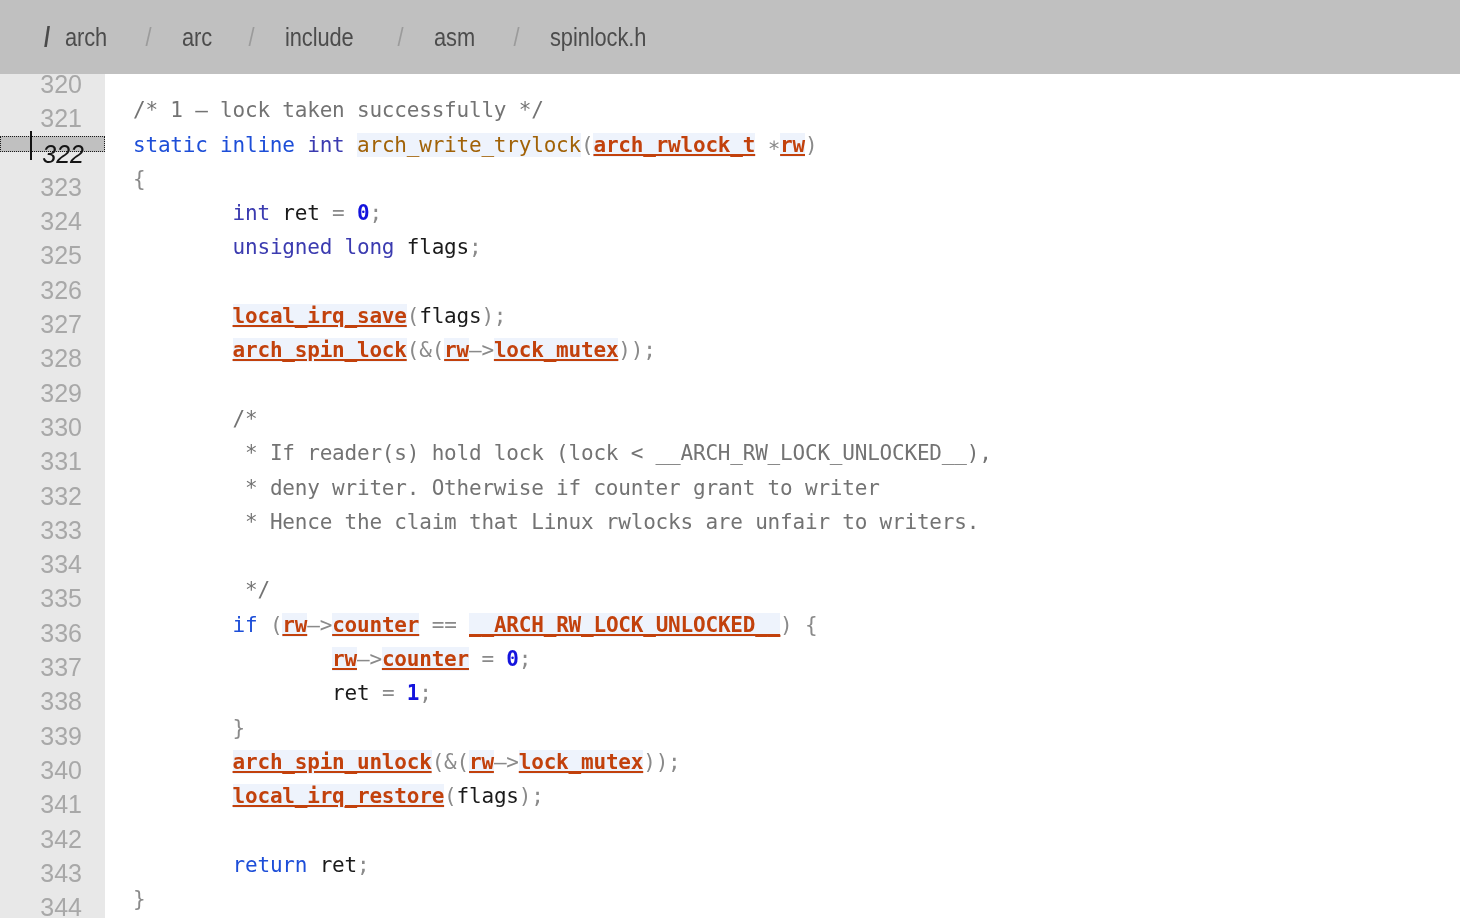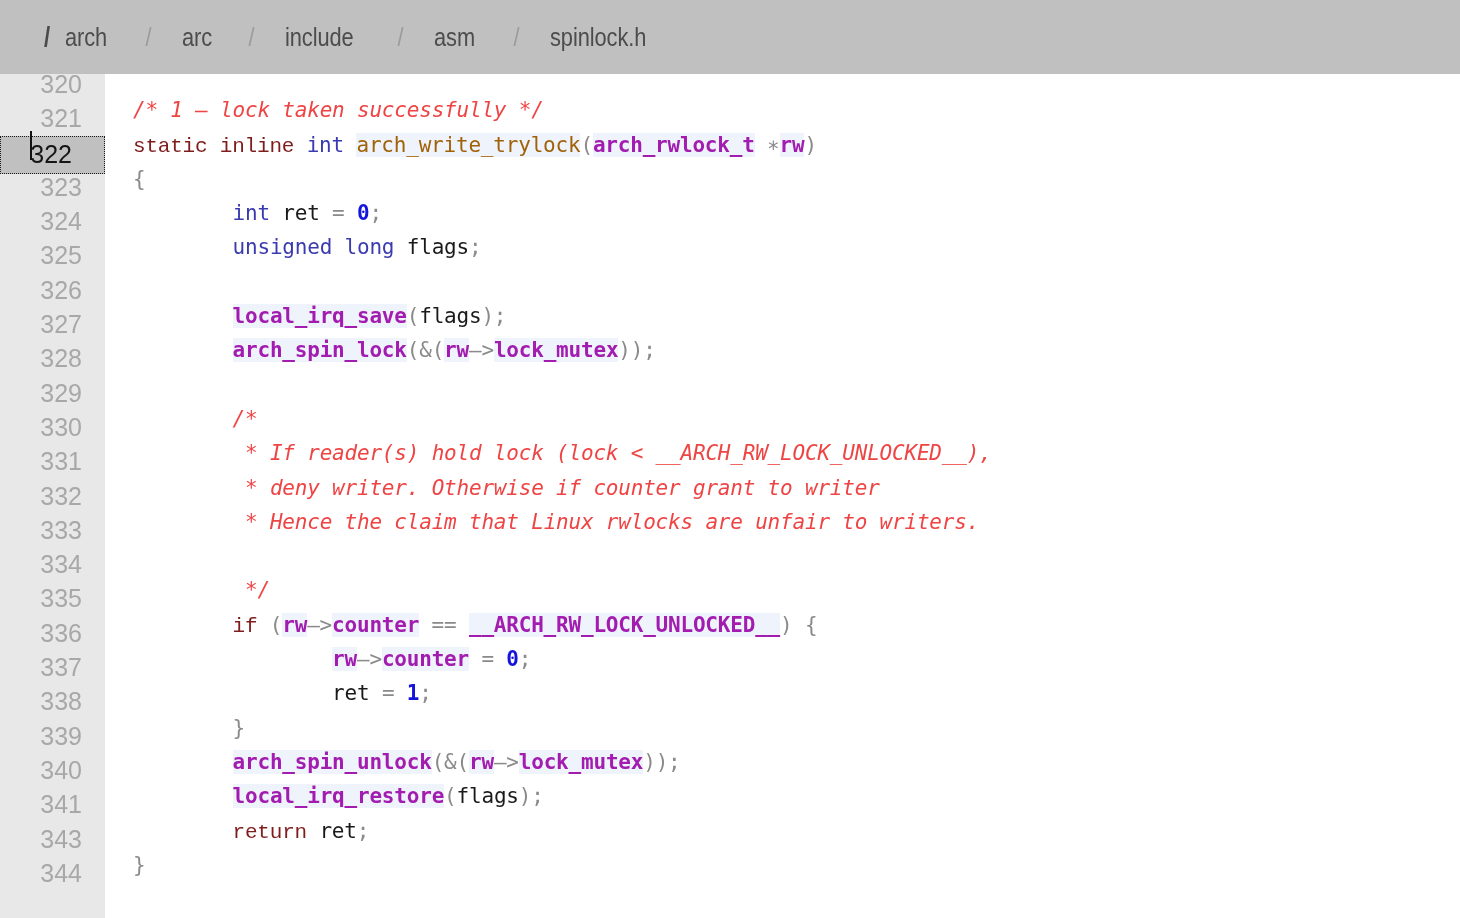--- a/index.html
+++ b/index.html
@@ -37,40 +37,40 @@
   .lines{position:absolute;left:0;top:59px;width:1460px;}
   .row{position:relative;height:34.3px;}
   .ln{
     position:absolute;left:0;top:8px;width:105px;height:34.3px;
     box-sizing:border-box;text-align:right;padding-right:23px;
     font-family:"Liberation Sans",sans-serif;font-size:25px;color:#a8a8a8;
     line-height:34.3px;
   }
   .row.active .ln{
     background:#c0c0c0;color:#151515;
-    border:1px dotted #1a1a1a;padding-right:32px;height:38px;
+    border:1px dotted #1a1a1a;padding-right:20px;height:16px;font-style:italic;
   }
   .caret{
     position:absolute;left:30px;top:3px;width:2px;height:29px;background:#111;
   }
   .code{
     position:absolute;left:105px;top:0;height:34.3px;line-height:34.3px;
     white-space:pre;font-family:"DejaVu Sans Mono","Liberation Mono",monospace;
     font-size:21px;color:#1a1a1a;padding-left:28px;letter-spacing:-.2px;
   }
 
   
-  .k   {color:#7f1d1d;font-family:Liberation Mono, monospace;}                              
+  .k   {color:#1d4ed8;}                              
   .ty  {color:#3b3bb0;}                              
   .fn  {color:#a16207;font-weight:normal;background:#eef3fc;text-align:center;}  
-  .id  {color:#a21caf;font-weight:bold;background:#eef3fc;}     
+  .id  {color:#c2410c;font-weight:bold;background:#eef3fc;text-decoration:underline;}     
   .num {color:#1414dd;font-weight:bold;}             
   .p   {color:#8a8a8a;}                              
   .op  {color:#8a8a8a;}                              
-  .cm  {color:#ef4444;font-style:italic;}            
+  .cm  {color:#737373;}            
   .pl  {color:#1a1a1a;}                              
 </style>
 </head>
 <body>
 
 <div id="app">
 
   <div class="editor">
     <div class="gutter-bg"></div>
     <div class="lines" id="lines">
@@ -156,20 +156,24 @@
         </div>
         <div class="row">
           <div class="ln">340</div>
           <div class="code"><span class="pl">        </span><span class="id">arch_spin_unlock</span><span class="p">(</span><span class="op">&amp;</span><span class="p">(</span><span class="id">rw</span><span class="op">–&gt;</span><span class="id">lock_mutex</span><span class="p">));</span></div>
         </div>
         <div class="row">
           <div class="ln">341</div>
           <div class="code"><span class="pl">        </span><span class="id">local_irq_restore</span><span class="p">(</span><span class="pl">flags</span><span class="p">);</span></div>
         </div>
         <div class="row">
+          <div class="ln">342</div>
+          <div class="code"></div>
+        </div>
+        <div class="row">
           <div class="ln">343</div>
           <div class="code"><span class="pl">        </span><span class="k">return</span><span class="pl"> ret</span><span class="p">;</span></div>
         </div>
         <div class="row">
           <div class="ln">344</div>
           <div class="code"><span class="p">}</span></div>
         </div>
       </div>
   </div>
 

